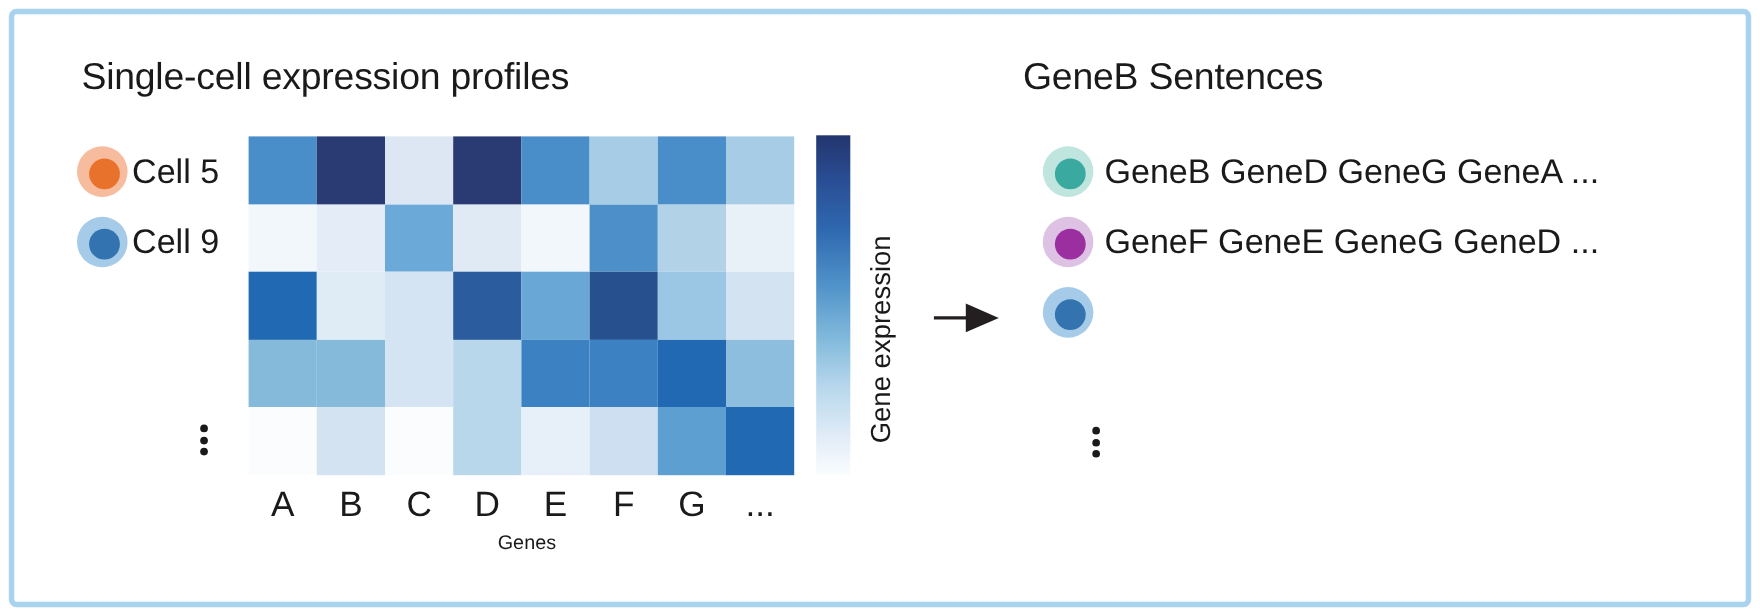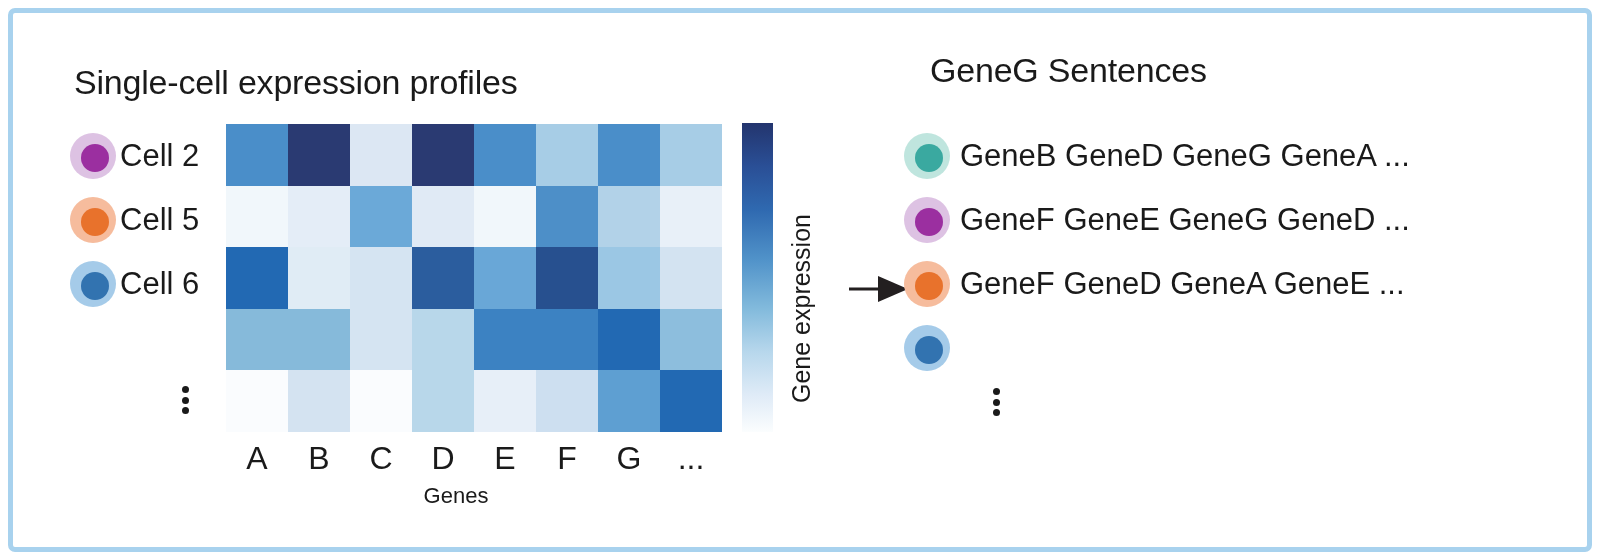--- a/index.html
+++ b/index.html
@@ -36,21 +36,21 @@
 
   
   .panel-title {
     position: absolute;
     font-size: 34px;
     font-weight: 400;
     color: #1a1a1a;
     letter-spacing: -0.2px;
     white-space: nowrap;
   }
-  #title-left  { left: 74px;  top: 63px; }
+  #title-left  { left: 74px;  top: 51px; }
   #title-right { left: 930px; top: 51px; }
 
   
   .cell-legend {
     position: absolute;
     left: 70px;
     top: 124px;
     width: 150px;
   }
   .legend-row {
@@ -126,25 +126,25 @@
     display: grid;
     grid-template-columns: repeat(8, 1fr);
   }
   #gene-ticks span {
     text-align: center;
     font-size: 32px;
     color: #1a1a1a;
   }
   #genes-axis-label {
     position: absolute;
-    left: 208px;
+    left: 231px;
     top: 483px;
     width: 496px;
     text-align: center;
-    font-size: 22px;
+    font-size: 18px;
     color: #1a1a1a;
   }
 
   
   #colorbar {
     position: absolute;
     left: 742px;
     top: 123px;
     width: 31px;
     height: 309px;
@@ -169,21 +169,21 @@
   
   #arrow {
     position: absolute;
     left: 848px;
     top: 272px;
   }
 
   
   .sentence-list {
     position: absolute;
-    left: 904px;
+    left: 948px;
     top: 124px;
   }
   .sentence-row {
     position: relative;
     height: 64px;
     display: flex;
     align-items: center;
   }
   .sentence-text {
     font-size: 31px;
@@ -196,38 +196,31 @@
 <body>
 
 <div id="figure">
   <div class="frame"></div>
 
   <div class="panel-title" id="title-left">Single-cell expression profiles</div>
 
   <div class="cell-legend">
     <div class="legend-row">
       <div class="dot-wrap">
-        <div class="dot-outer" style="background: rgb(221, 194, 227);"></div>
-        <div class="dot-inner" style="background: rgb(155, 47, 160);"></div>
-      </div>
-      <div class="cell-label">Cell 2</div>
-    </div>
-    <div class="legend-row">
-      <div class="dot-wrap">
         <div class="dot-outer" style="background: rgb(246, 188, 157);"></div>
         <div class="dot-inner" style="background: rgb(232, 114, 44);"></div>
       </div>
       <div class="cell-label">Cell 5</div>
     </div>
     <div class="legend-row">
       <div class="dot-wrap">
         <div class="dot-outer" style="background: rgb(165, 203, 233);"></div>
         <div class="dot-inner" style="background: rgb(50, 115, 176);"></div>
       </div>
-      <div class="cell-label">Cell 6</div>
+      <div class="cell-label">Cell 9</div>
     </div>
   </div>
 
   <div class="vdots" id="dots-left">
     <i></i>
       <i></i>
       <i></i>
   </div>
 
   <div id="heatmap">
@@ -289,43 +282,36 @@
   <div id="colorbar" style="background: linear-gradient(rgb(35, 53, 110) 0%, rgb(42, 79, 150) 14%, rgb(47, 105, 176) 28%, rgb(80, 146, 201) 44%, rgb(130, 186, 220) 60%, rgb(183, 215, 236) 74%, rgb(223, 235, 247) 88%, rgb(251, 253, 254) 100%);"></div>
   <div id="colorbar-label">Gene expression</div>
 
   <div id="arrow">
     <svg width="62" height="34" viewBox="0 0 62 34">
       <line x1="1" y1="17" x2="34" y2="17" stroke="#231f20" stroke-width="3"></line>
       <polygon points="30,4 60,17 30,30" fill="#231f20"></polygon>
     </svg>
   </div>
 
-  <div class="panel-title" id="title-right">GeneG Sentences</div>
+  <div class="panel-title" id="title-right">GeneB Sentences</div>
 
   <div class="sentence-list">
     <div class="sentence-row">
       <div class="dot-wrap">
         <div class="dot-outer" style="background: rgb(191, 229, 222);"></div>
         <div class="dot-inner" style="background: rgb(58, 169, 160);"></div>
       </div>
       <div class="sentence-text">GeneB GeneD GeneG GeneA ...</div>
     </div>
     <div class="sentence-row">
       <div class="dot-wrap">
         <div class="dot-outer" style="background: rgb(221, 194, 227);"></div>
         <div class="dot-inner" style="background: rgb(155, 47, 160);"></div>
       </div>
       <div class="sentence-text">GeneF GeneE GeneG GeneD ...</div>
-    </div>
-    <div class="sentence-row">
-      <div class="dot-wrap">
-        <div class="dot-outer" style="background: rgb(246, 188, 157);"></div>
-        <div class="dot-inner" style="background: rgb(232, 114, 44);"></div>
-      </div>
-      <div class="sentence-text">GeneF GeneD GeneA GeneE ...</div>
     </div>
     <div class="sentence-row">
       <div class="dot-wrap">
         <div class="dot-outer" style="background: rgb(165, 203, 233);"></div>
         <div class="dot-inner" style="background: rgb(50, 115, 176);"></div>
       </div>
     </div>
   </div>
 
   <div class="vdots" id="dots-right">

